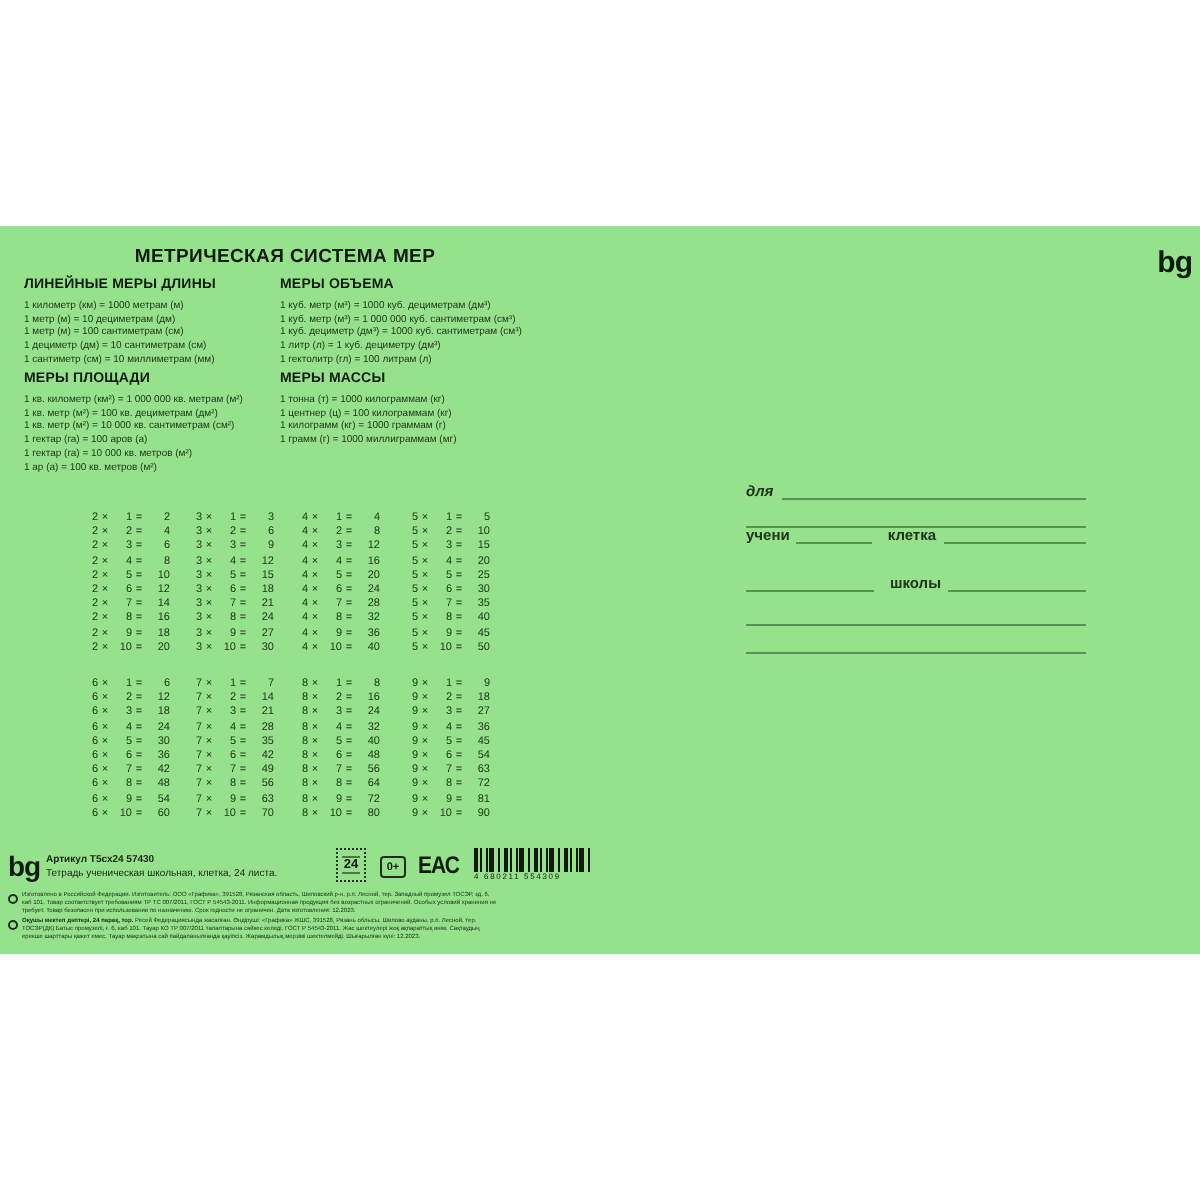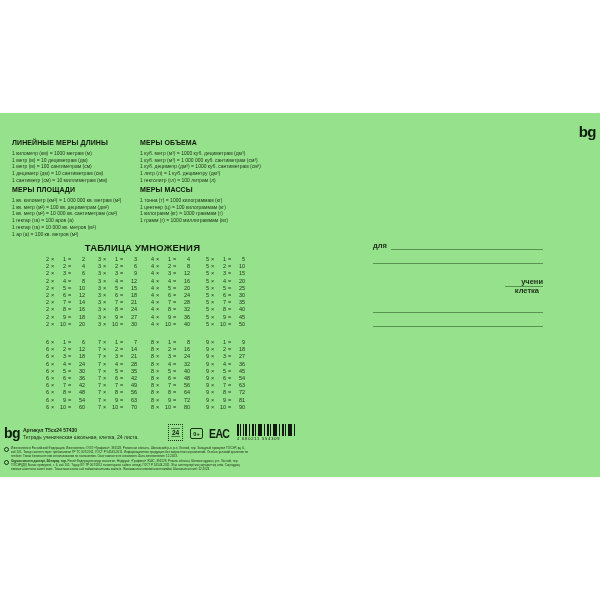--- a/index.html
+++ b/index.html
@@ -52,20 +52,21 @@
   .lic{position:absolute;left:4px;width:5px;height:5px;border:1px solid #1c301a;border-radius:50%;box-sizing:border-box;}
   .legal{position:absolute;left:11px;width:476px;transform:scale(.5);transform-origin:0 0;font-size:6px;line-height:1.32;color:#1b2c15;}
   .legal .lead{font-weight:700;}
 </style>
 </head>
 <body>
 
 <div id="page">
   <div id="panel">
 
+    <div class="center-title" style="top:10px;">МЕТРИЧЕСКАЯ СИСТЕМА МЕР</div>
 
     <div class="section" id="sec-length" style="left:12px;top:26px;">
       <div class="sec-title">ЛИНЕЙНЫЕ МЕРЫ ДЛИНЫ</div>
       <div class="sec-lines">
           <div>1 километр (км) = 1000 метрам (м)</div>
           <div>1 метр (м) = 10 дециметрам (дм)</div>
           <div>1 метр (м) = 100 сантиметрам (см)</div>
           <div>1 дециметр (дм) = 10 сантиметрам (см)</div>
           <div>1 сантиметр (см) = 10 миллиметрам (мм)</div>
         </div>
@@ -94,21 +95,20 @@
     <div class="section" id="sec-mass" style="left:140px;top:73px;">
       <div class="sec-title">МЕРЫ МАССЫ</div>
       <div class="sec-lines">
           <div>1 тонна (т) = 1000 килограммам (кг)</div>
           <div>1 центнер (ц) = 100 килограммам (кг)</div>
           <div>1 килограмм (кг) = 1000 граммам (г)</div>
           <div>1 грамм (г) = 1000 миллиграммам (мг)</div>
         </div>
     </div>
 
-    <div class="center-title" style="top:129px;">ТАБЛИЦА УМНОЖЕНИЯ</div>
     <div class="mblock" id="mblock0" style="top:143px;">
         <div class="mcol" style="left: 40px;">
           <div class="mrow">
             <span class="s-a">2</span>
             <span class="s-x">×</span>
             <span class="s-b">1</span>
             <span class="s-e">=</span>
             <span class="s-p">2</span>
           </div>
           <div class="mrow">
@@ -678,30 +678,35 @@
             <span class="s-x">×</span>
             <span class="s-b">10</span>
             <span class="s-e">=</span>
             <span class="s-p">90</span>
           </div>
         </div>
       </div>
 
     <div id="label-card">
       <div class="wrow" style="top:21px;">
-        <span class="wlabel" style="margin-right:4px;">для</span>
+        <span class="wlabel" style="margin-right:4px;font-style:italic;">для</span>
         <span class="wline"></span>
       </div>
       <div class="wrow" style="top:35px;">
         <span class="wline"></span>
       </div>
-      <div class="wrow" style="top:60px;flex-direction:column;">
+      <div class="wrow" style="top:43px;">
         <span class="wlabel">учени</span>
         <span class="wline" style="flex:none;width:38px;margin-left:3px;"></span>
         <span class="wlabel" style="margin:0 4px 0 8px;">клетка</span>
+        <span class="wline"></span>
+      </div>
+      <div class="wrow" style="top:66.5px;">
+        <span class="wline" style="flex:none;width:64px;"></span>
+        <span class="wlabel" style="margin:0 4px 0 8px;">школы</span>
         <span class="wline"></span>
       </div>
       <div class="wrow" style="top:83.5px;">
         <span class="wline"></span>
       </div>
       <div class="wrow" style="top:97.5px;">
         <span class="wline"></span>
       </div>
     </div>
 

